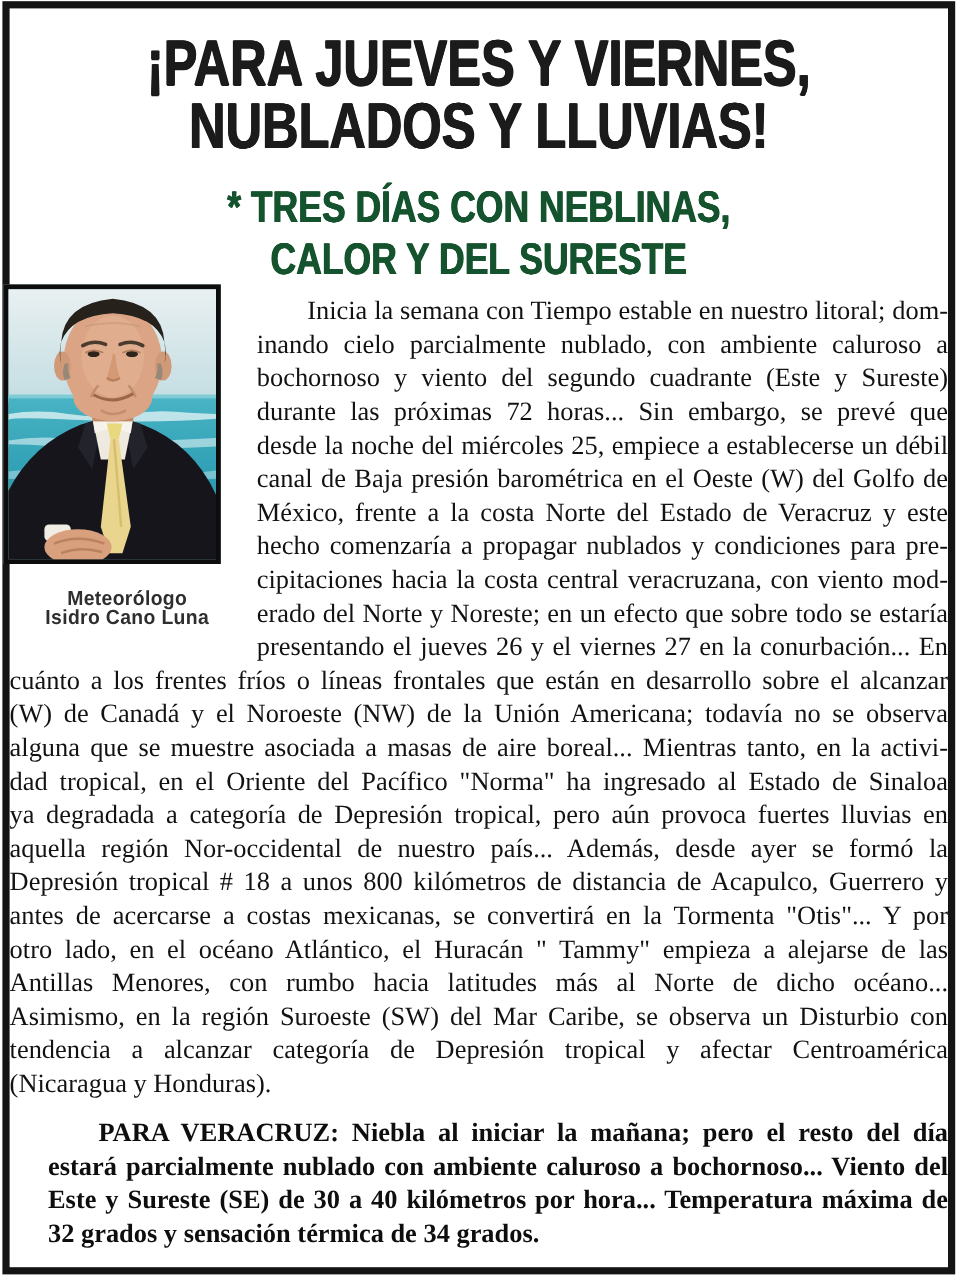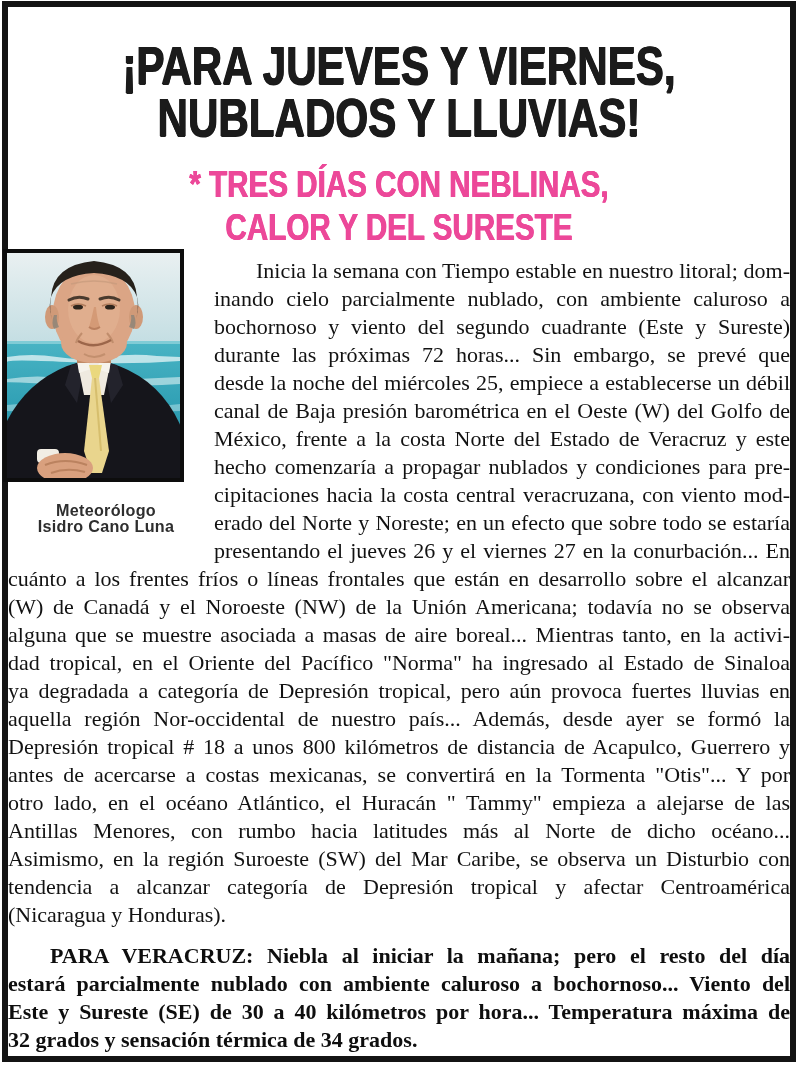--- a/index.html
+++ b/index.html
@@ -14,21 +14,21 @@
   .border-box {
     position: absolute; left: 2px; top: 1px; width: 782px; height: 1049px;
     border: 6px solid #141414;
     background: #fff;
     padding: 0;
   }
   .content { position: absolute; left: 0; top: 0; right: 0; bottom: 0; }
 
   
   .headline {
-    margin: 32px 0 0 0;
+    margin: 20px 0 0 0;
     text-align: center;
     font-family: "Liberation Sans", sans-serif;
     font-weight: bold;
     font-size: 54px;
     line-height: 52px;
     color: #1b1b1b;
     letter-spacing: 0px;
   }
   .headline .hl {
     display: block;
@@ -36,21 +36,21 @@
     white-space: nowrap;
     text-shadow: 0.7px 0 0 currentColor, -0.7px 0 0 currentColor, 0 0.5px 0 currentColor;
   }
   .subheadline {
     margin: 20px 0 0 0;
     text-align: center;
     font-family: "Liberation Sans", sans-serif;
     font-weight: bold;
     font-size: 37px;
     line-height: 43px;
-    color: #ec4899;
+    color: #14532d;
   }
   .subheadline .shl {
     display: block;
     transform: scaleX(0.80);
     white-space: nowrap;
     text-shadow: 0.5px 0 0 currentColor, -0.5px 0 0 currentColor;
   }
 
   
   .article {
@@ -61,21 +61,21 @@
   }
   .jline {
     text-align: justify;
     text-align-last: justify;
     height: 28px;
     overflow: hidden;
   }
   .jline.lastline { text-align-last: left; }
   .jline.indent { padding-left: 42px; }
   .para.bold { font-weight: bold; color: #0e0e0e; }
-  .p2 { margin-top: 13px; }
+  .p2 { margin-top: 13px; margin-left: 32px; }
 
   
   .photo-figure {
     float: left;
     width: 206px;
     margin: -8px 5px 26px -5px;
   }
   .photo-frame {
     width: 173px;
     height: 225px;

